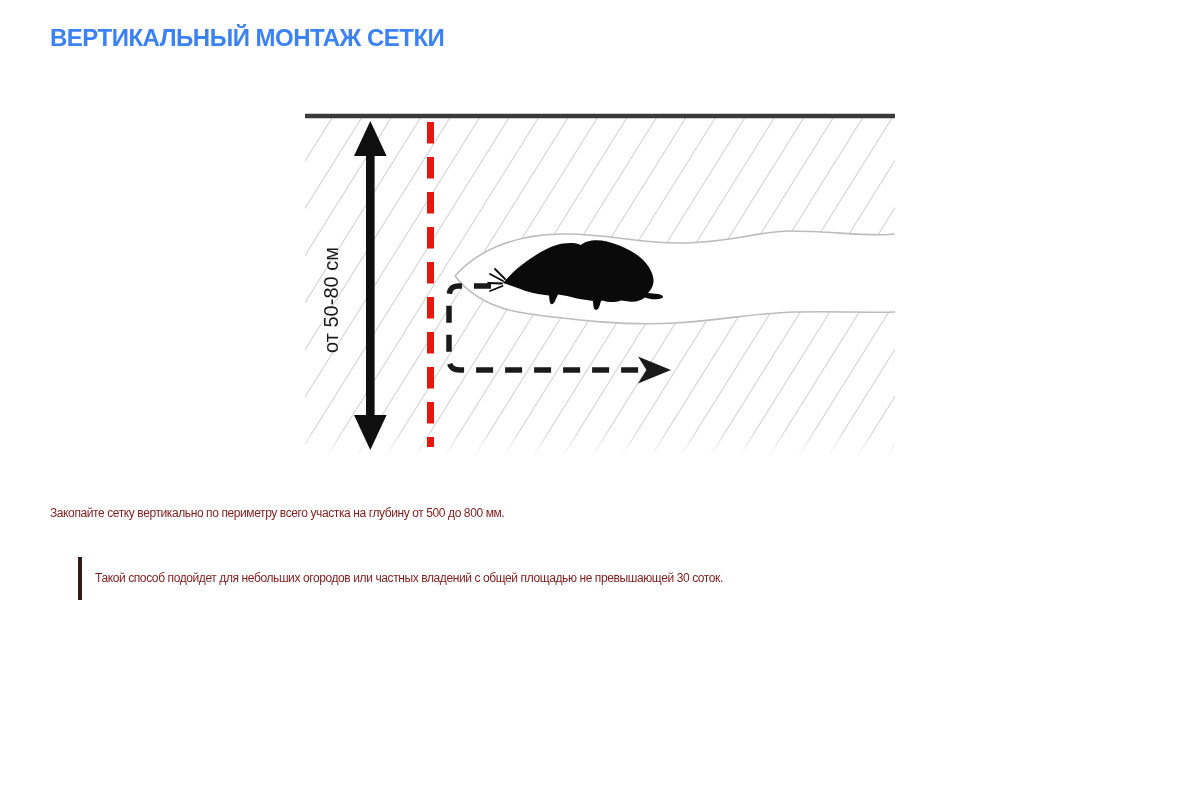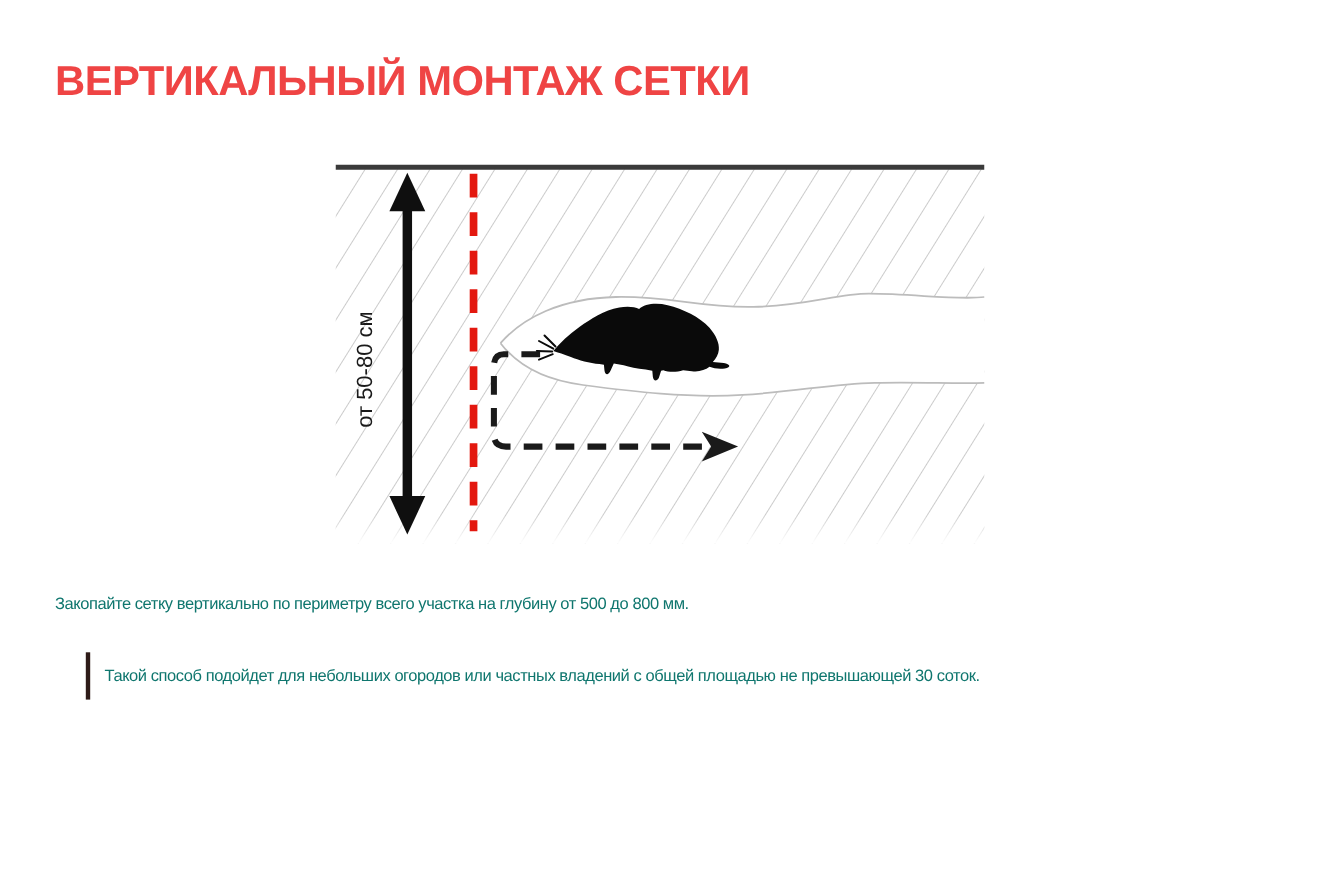--- a/index.html
+++ b/index.html
@@ -6,41 +6,41 @@
   html, body { background: #ffffff; }
   body {
     width: 1200px;
     height: 800px;
     font-family: "Liberation Sans", "DejaVu Sans", sans-serif;
     color: #333333;
     overflow: hidden;
   }
   .page { width: 1200px; height: 800px; position: relative; }
   h1.title {
-    margin: 58px 50px 0 50px;
-    font-size: 38px;
+    margin: 22px 50px 0 50px;
+    font-size: 24px;
     line-height: 32px;
     font-weight: 700;
-    color: #ef4444;
+    color: #3b82f6;
     letter-spacing: -0.5px;
   }
   figure.diagram {
     width: 590px;
     height: 345px;
     margin: 59px auto 0 auto;
   }
   figure.diagram svg { display: block; }
   svg text {
     font-family: "Liberation Sans", "DejaVu Sans", sans-serif;
   }
   p.body-text {
-    font-size: 15px;
+    font-size: 12px;
     line-height: 31px;
     letter-spacing: -0.4px;
-    color: #0f766e;
+    color: #7f1d1d;
   }
   .intro { margin: 40px 50px 0 50px; max-width: 1100px; }
   blockquote.note {
     margin: 28px 50px 0 78px;
     border-left: 4px solid #2e1b18;
     padding: 6px 20px 6px 13px;
     max-width: 1020px;
   }
   blockquote.note p { max-width: 990px; }
   .warning { margin: 12px 50px 0 50px; max-width: 1100px; }

